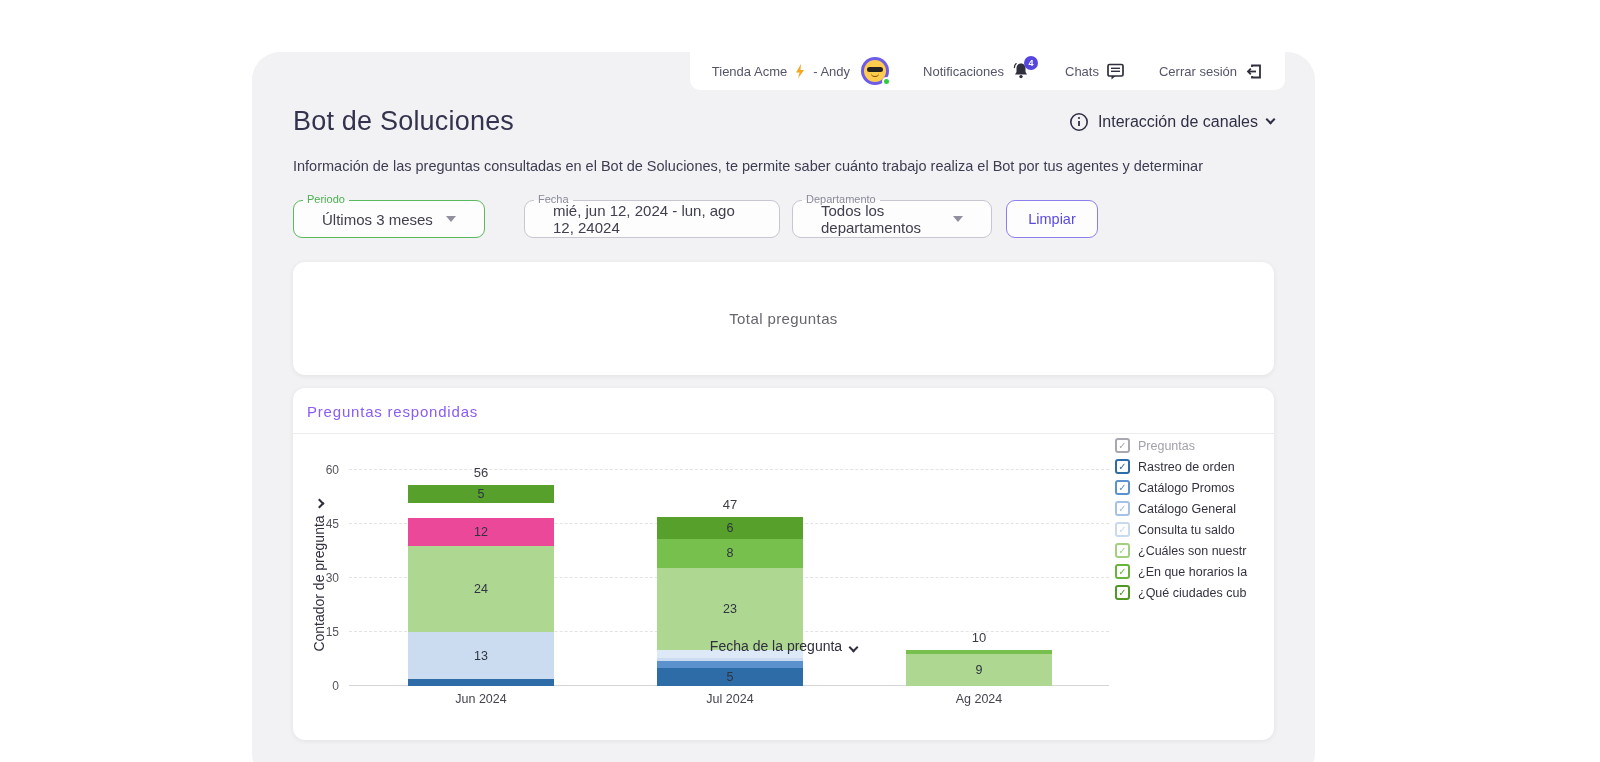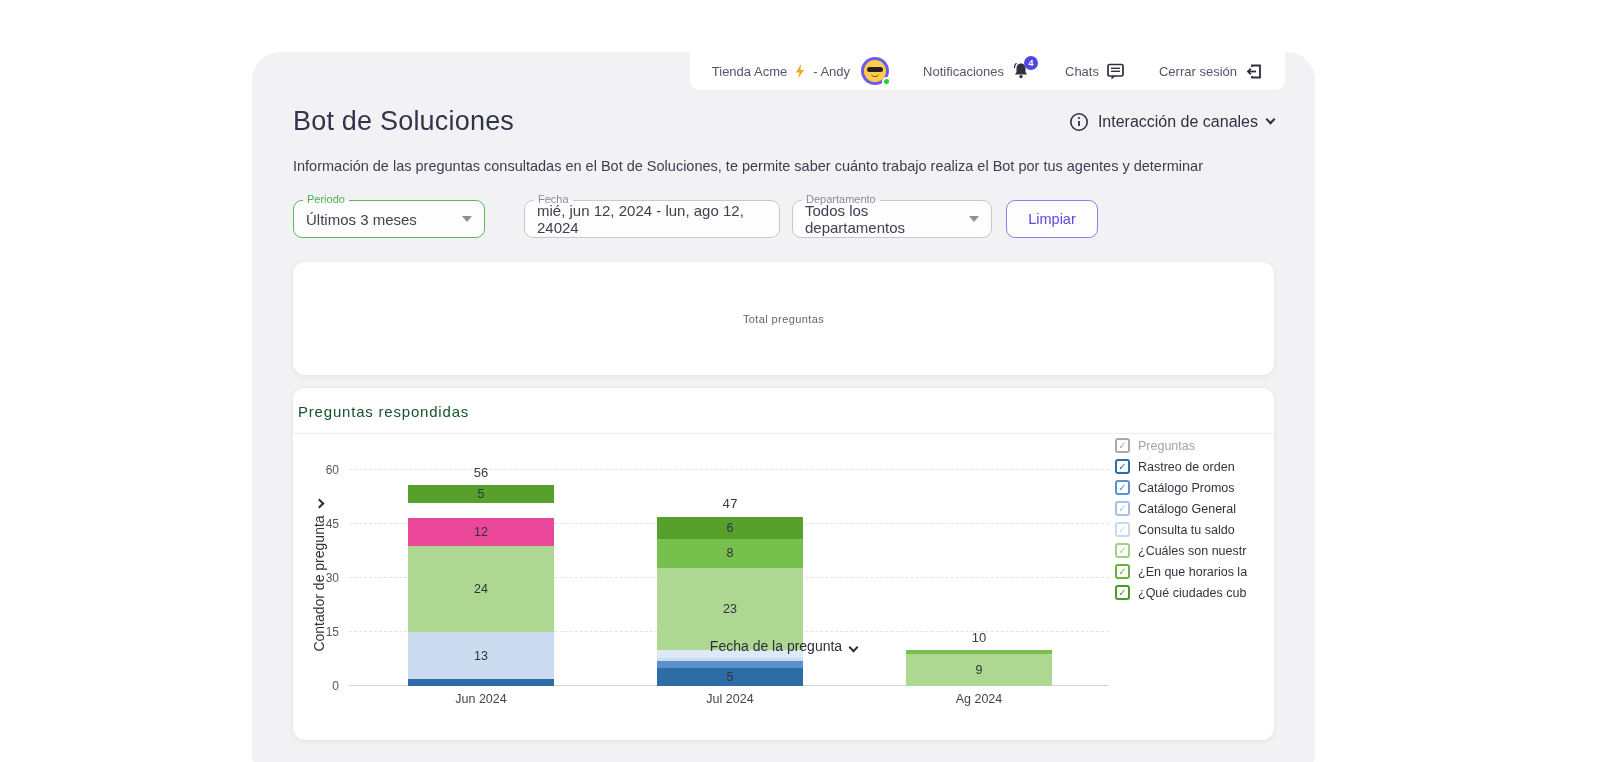--- a/index.html
+++ b/index.html
@@ -30,41 +30,41 @@
   .content { padding:0 41px; }
   .header-row { display:flex; justify-content:space-between; align-items:center; padding-top:54px; }
   h1.page-title { font-size:27px; font-weight:500; color:#33334e; letter-spacing:.2px; }
   .channel-select { display:flex; align-items:center; gap:9px; color:#2f2f45; font-size:16px; cursor:pointer; }
   .chev { width:7px; height:7px; border-right:2px solid currentColor; border-bottom:2px solid currentColor;
     transform:rotate(45deg); display:inline-block; margin-top:-4px; }
   .desc { margin-top:18px; font-size:14.5px; color:#3d3d52; line-height:1.55; }
   
   .filters { display:flex; align-items:center; gap:12px; margin-top:23px; }
   .field { position:relative; height:38px; background:#fdfdfe; border:1.5px solid #c7c7d1;
-    border-radius:9px; display:flex; align-items:center; padding:0 12px; color:#40404e;
+    border-radius:9px; display:flex; align-items:center; padding:0 28px; color:#40404e;
     font-size:15px; cursor:pointer; }
   .field.green { border-color:#5cb85c; }
   .float-label { position:absolute; top:-8px; left:9px; font-size:11px; color:#8a8a98; padding:0 4px;
     background:linear-gradient(#f2f2f4 55%, #fdfdfe 45%); border-radius:3px; }
   .field.green .float-label { color:#4caf50; }
   .caret { width:0; height:0; border-left:5px solid transparent; border-right:5px solid transparent;
     border-top:6px solid #8f8f9e; margin-left:auto; }
   .f-period { width:192px; }
   .f-date { width:256px;margin-left:27px; }
   .f-dept { width:200px; }
   .btn-clear { width:92px; height:38px; background:#fdfdfe; border:1.5px solid #8b7fee; border-radius:9px;
     color:#5a4ae0; font-size:14.5px; cursor:pointer; font-family:inherit; margin-left:2px; }
   
   .card { background:#ffffff; border-radius:12px; box-shadow:0 1px 5px rgba(40,40,60,.08); }
   .total-card { margin-top:24px; height:113px; display:flex; flex-direction:column; align-items:center;
     justify-content:center; gap:8px; }
-  .total-label { font-size:11px; color:#66666f; letter-spacing:.4px; }
+  .total-label { font-size:15px; color:#66666f; letter-spacing:.4px; }
   .total-value { font-size:42px; color:#5343e3; font-weight:600; letter-spacing:1px; }
   .chart-card { margin-top:13px; height:352px; position:relative; }
-  .chart-title { padding:15px 0 0 5px; font-size:15px; color:#14532d; letter-spacing:.8px; }
+  .chart-title { padding:15px 0 0 14px; font-size:15px; color:#8b5cf6; letter-spacing:.8px; }
   .divider { margin-top:13px; border-bottom:1px solid #ececf0; }
   
   .plot { position:absolute; left:56px; top:82px; width:760px; height:216px; }
   .gridline { position:absolute; left:0; width:100%; height:0; border-top:1px dashed #e2e2e7; }
   .gridline.base { border-top:1px solid #d4d4da; }
   .ytick { position:absolute; width:42px; text-align:right; font-size:12px; color:#55555f; }
   .bar { position:absolute; bottom:0; width:146px; }
   .seg { position:absolute; left:0; width:100%; display:flex; align-items:center; justify-content:center;
     font-size:12.5px; color:#2e3440; }
   .bar-total { position:absolute; left:0; width:100%; text-align:center; font-size:13px; color:#3c3c44; }
@@ -201,21 +201,21 @@
           </div>
           <div class="xtick" style="left: 59px;">Jun 2024</div>
           <div class="bar" style="left: 308px; width: 146px;">
             <div class="seg" style="bottom: 0px; height: 18px; background: rgb(46, 108, 168);">5</div>
             <div class="seg" style="bottom: 18px; height: 7.2px; background: rgb(91, 146, 205);"></div>
             <div class="seg" style="bottom: 25.2px; height: 3.6px; background: rgb(204, 220, 240);"></div>
             <div class="seg" style="bottom: 28.8px; height: 7.2px; background: rgb(221, 233, 246);"></div>
             <div class="seg" style="bottom: 36px; height: 82.8px; background: rgb(174, 216, 145);">23</div>
             <div class="seg" style="bottom: 118.8px; height: 28.8px; background: rgb(119, 192, 77);">8</div>
             <div class="seg" style="bottom: 147.6px; height: 21.6px; background: rgb(87, 160, 44);">6</div>
-            <div class="bar-total" style="bottom: 174.2px; font-family: Liberation Mono, monospace;">47</div>
+            <div class="bar-total" style="bottom: 174.2px;">47</div>
           </div>
           <div class="xtick" style="left: 308px;">Jul 2024</div>
           <div class="bar" style="left: 557px; width: 146px;">
             <div class="seg" style="bottom: 0px; height: 32.4px; background: rgb(174, 216, 145);">9</div>
             <div class="seg" style="bottom: 32.4px; height: 3.6px; background: rgb(119, 192, 77);"></div>
             <div class="bar-total" style="bottom: 41px;">10</div>
           </div>
           <div class="xtick" style="left: 557px;">Ag 2024</div>
         </div>
       <div class="x-axis-label">

